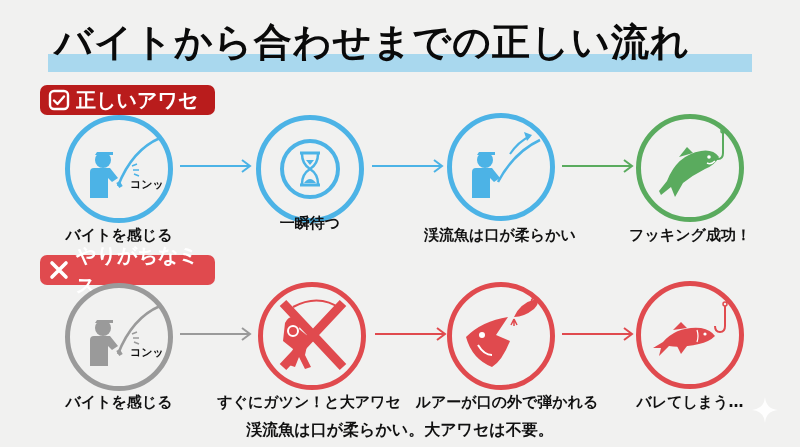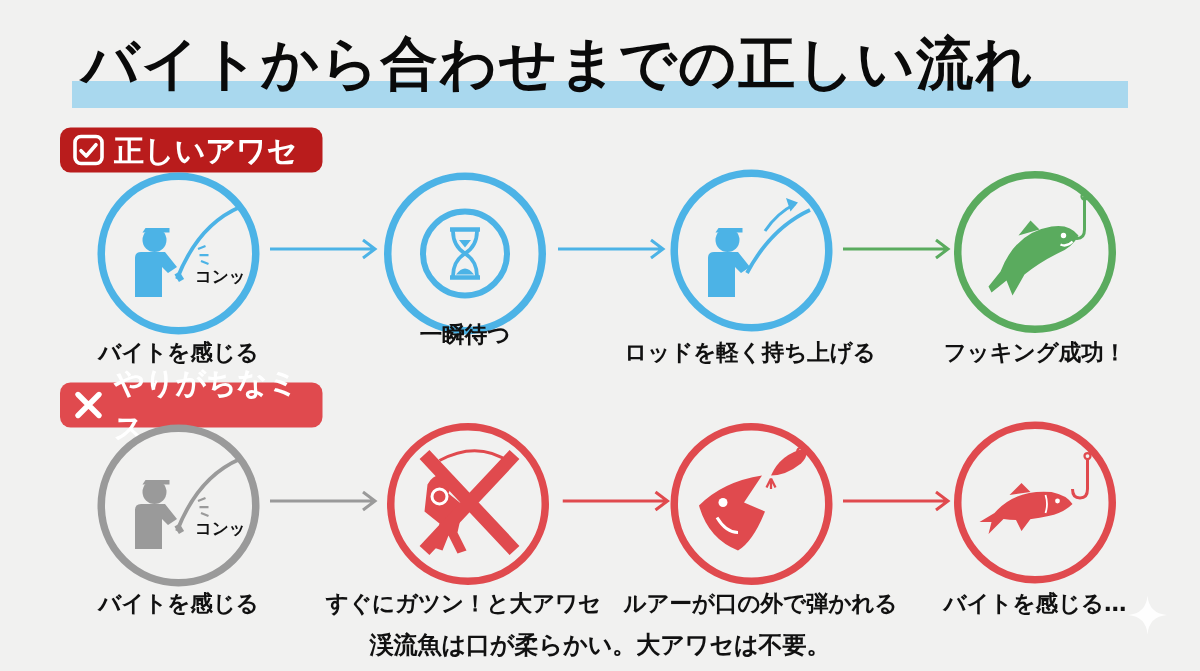--- a/index.html
+++ b/index.html
@@ -113,21 +113,21 @@
     <path d="M38 38 l8-10 l6 6z" fill="#5aab5e"></path>
     <circle cx="68" cy="38" r="1.8" fill="#fff"></circle>
     <path d="M66 44 q4 2 8-2" fill="none" stroke="#fff" stroke-width="1.5"></path>
     <path d="M82 12 v22 q0 6 -5 6 q-4 0 -4-4" fill="none" stroke="#5aab5e" stroke-width="2"></path>
     <circle cx="82" cy="12" r="2" fill="none" stroke="#5aab5e" stroke-width="1.5"></circle>
   </svg>
 </div>
 
 <div class="label" style="left:119px;top:226px;">バイトを感じる</div>
 <div class="label" style="left:310px;top:214px;">一瞬待つ</div>
-<div class="label" style="left:500px;top:226px;">ロッドを軽く持ち上げる</div>
+<div class="label" style="left:500px;top:226px;">渓流魚は口が柔らかい</div>
 <div class="label" style="left:690px;top:226px;">フッキング成功！</div>
 
 <div class="badge bad">
   <span class="ico">
     <svg viewBox="0 0 22 22">
         <path d="M4 4 L18 18 M18 4 L4 18" stroke="#fff" stroke-width="3.6" stroke-linecap="round"></path>
       </svg>
   </span>
   <span>やりがちなミス</span>
 </div>
@@ -186,21 +186,21 @@
     <circle cx="64" cy="48" r="1.6" fill="#fff"></circle>
     <path d="M56 44 q2 6 0 12" fill="none" stroke="#fff" stroke-width="1.2"></path>
     <path d="M84 20 v20 q0 6 -5 6 q-5 0 -5-6" fill="none" stroke="#e04a4e" stroke-width="2"></path>
     <circle cx="84" cy="18" r="2" fill="none" stroke="#e04a4e" stroke-width="1.5"></circle>
   </svg>
 </div>
 
 <div class="label" style="left:119px;top:393px;">バイトを感じる</div>
 <div class="label" style="left:309px;top:393px;">すぐにガツン！と大アワセ</div>
 <div class="label" style="left:507px;top:393px;">ルアーが口の外で弾かれる</div>
-<div class="label" style="left:690px;top:393px;">バイトを感じる…</div>
+<div class="label" style="left:690px;top:393px;">バレてしまう…</div>
 
 <div class="footer">渓流魚は口が柔らかい。大アワセは不要。</div>
 
 <div class="sparkle">
   <svg viewBox="0 0 26 26">
       <path d="M13 0 Q14 12 26 13 Q14 14 13 26 Q12 14 0 13 Q12 12 13 0z" fill="#ffffff" opacity="0.9"></path>
     </svg>
 </div>
 
 </body></html>

